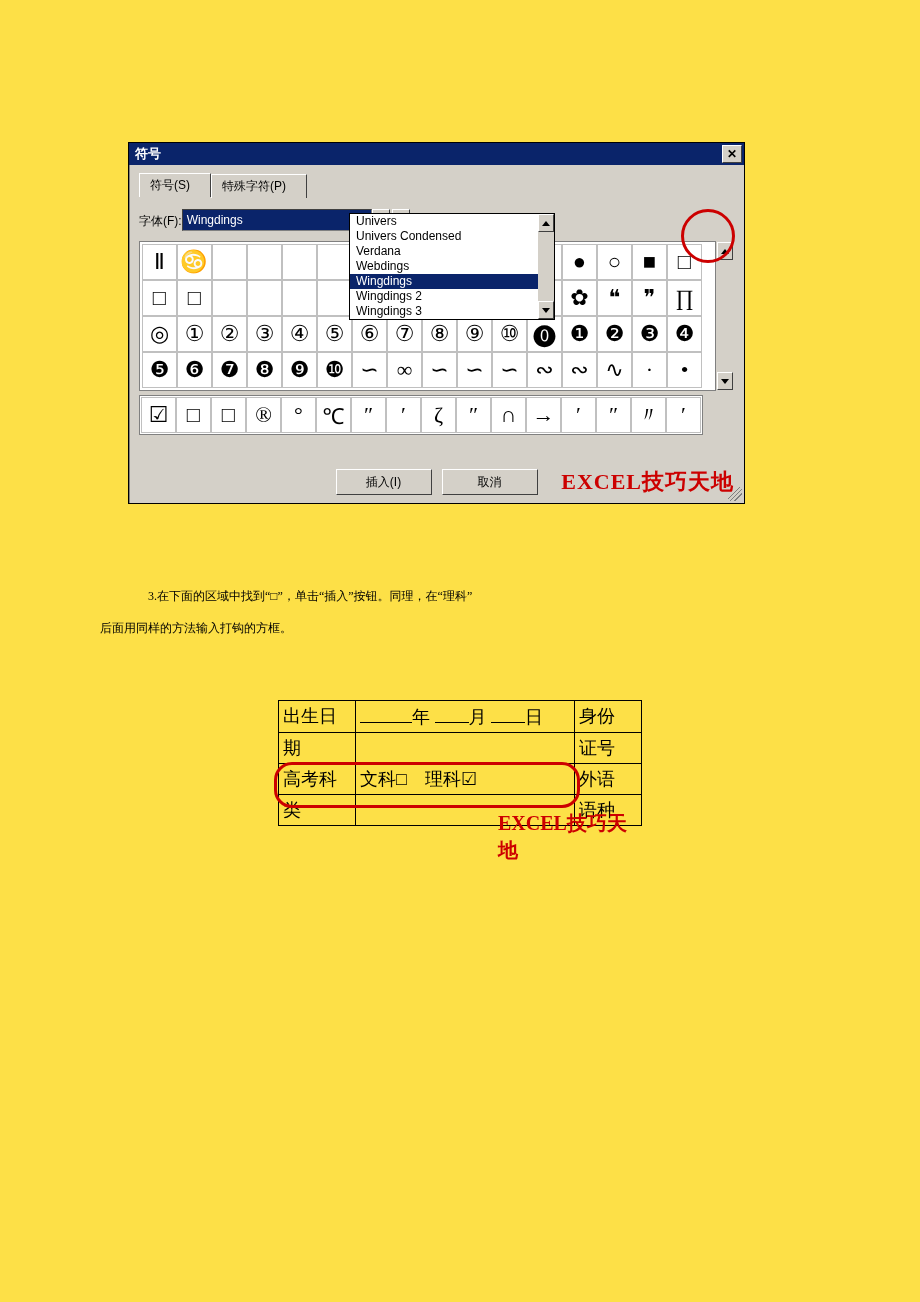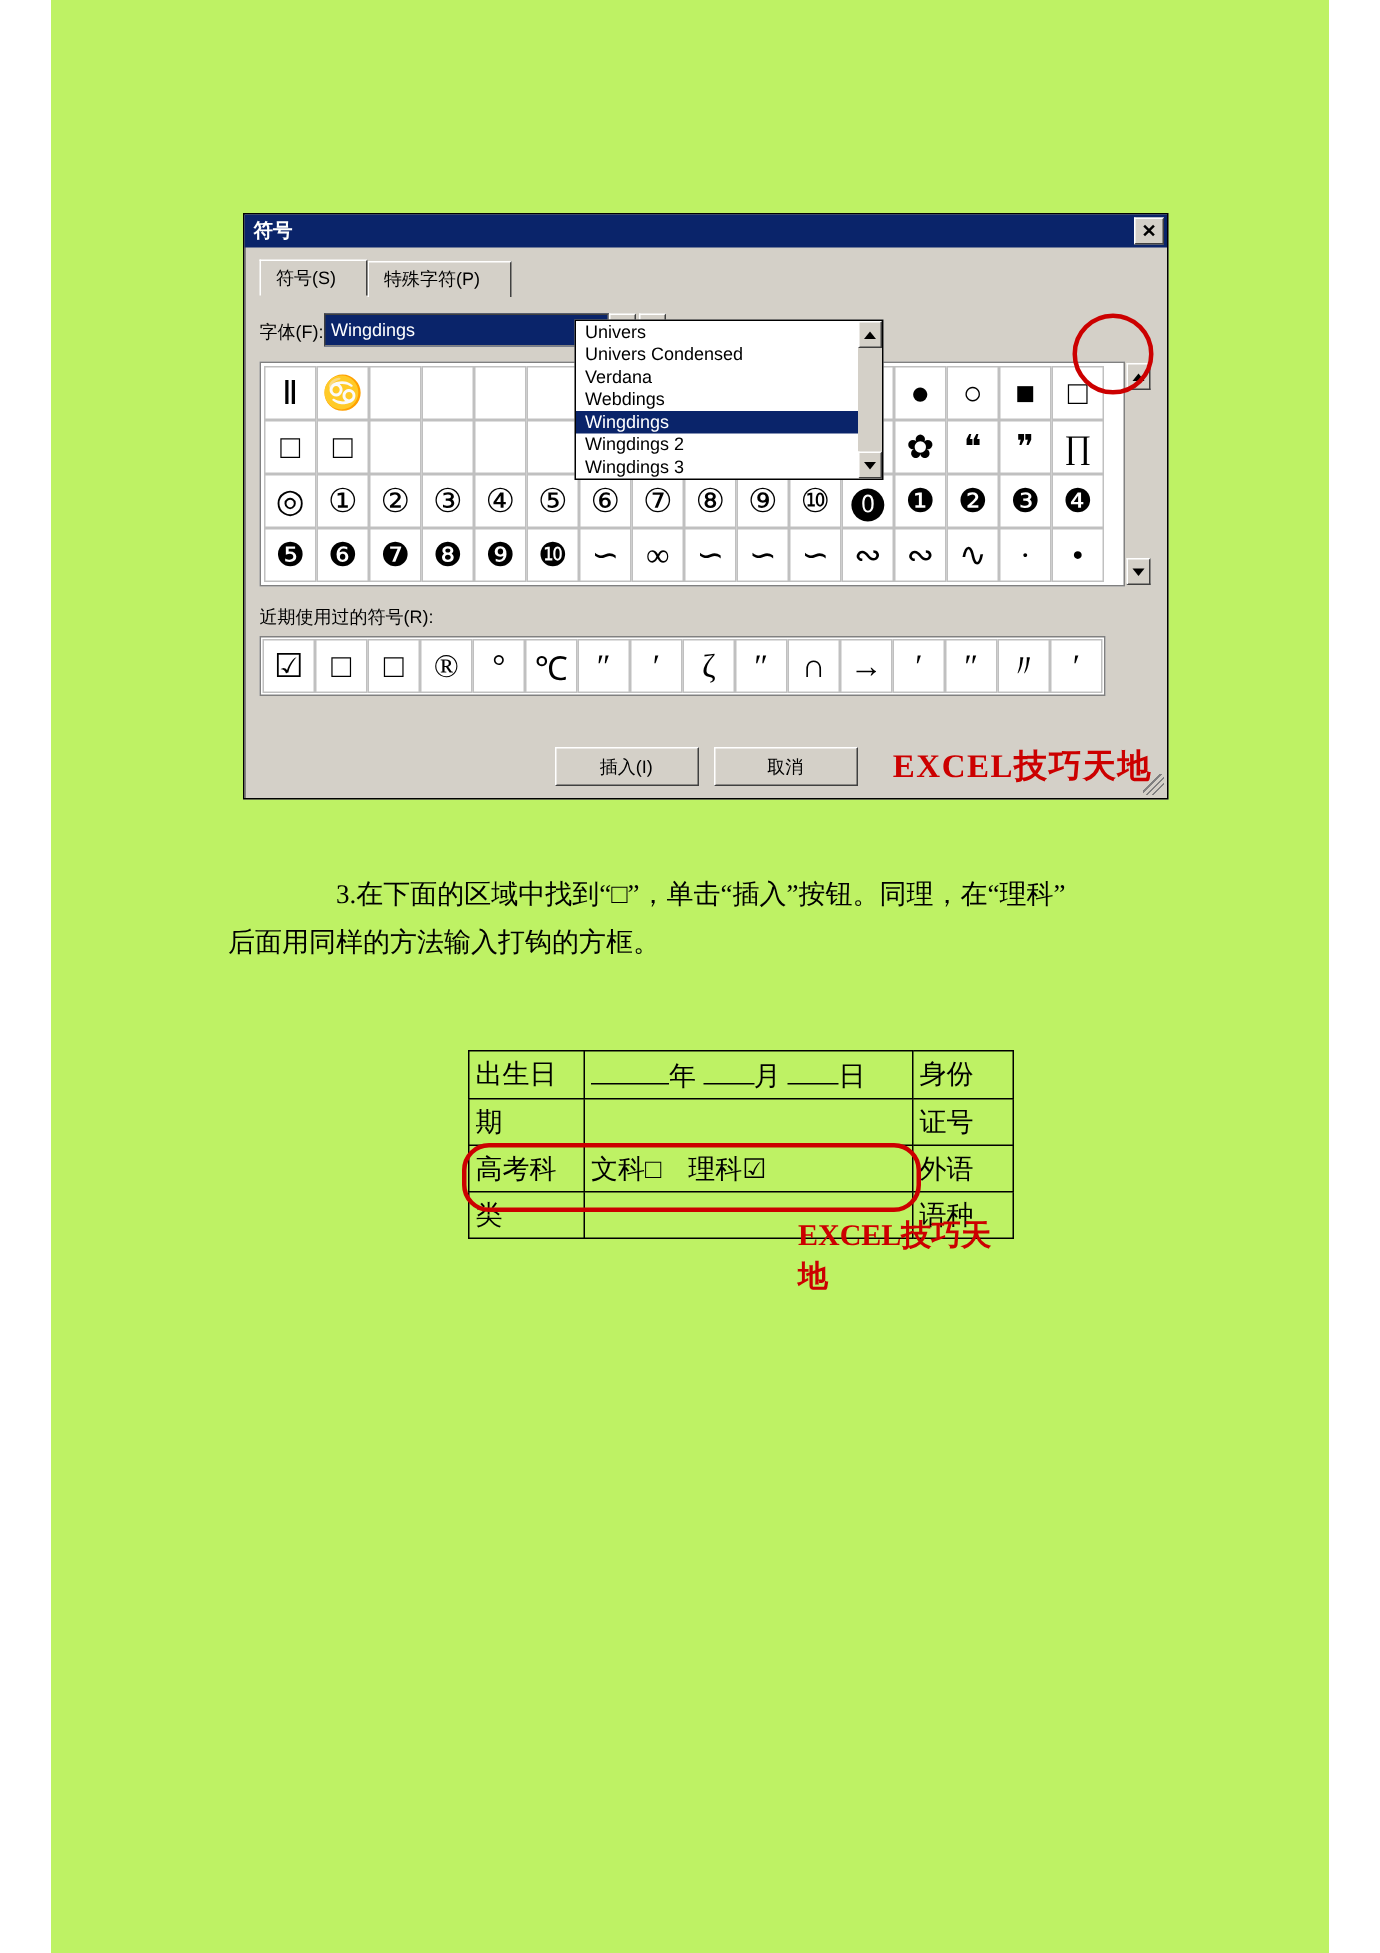--- a/index.html
+++ b/index.html
@@ -3,25 +3,25 @@
 <meta charset="utf-8">
 <style>
   html, body {
     margin: 0;
     padding: 0;
     background: #fff;
     font-family: "SimSun", "Songti SC", serif;
     color: #000;
   }
   .page {
-    width: 852px;
+    width: 920px;
     min-height: 1302px;
     margin: 0 auto;
     position: relative;
-    background: #bef264;
+    background: #fde047;
   }
 
   
   .dialog {
     position: absolute;
     left: 128px;
     top: 142px;
     width: 615px;
     background: #d4d0c8;
     border: 1px solid #000;
@@ -309,24 +309,24 @@
     height: 14px;
     background:
       linear-gradient(135deg, transparent 8px, #808080 8px, #808080 9px, transparent 9px),
       linear-gradient(135deg, transparent 11px, #808080 11px, #808080 12px, transparent 12px),
       linear-gradient(135deg, transparent 14px, #808080 14px, #808080 15px, transparent 15px);
   }
 
   
   .body-text {
     position: absolute;
-    left: 118px;
+    left: 100px;
     top: 580px;
     width: 680px;
-    font-size: 18px;
+    font-size: 12px;
     line-height: 32px;
   }
   .body-text p { margin: 0; }
   .indent { text-indent: 4em; }
   .continuation { text-indent: 0; }
 
   
   .mini-table-wrap {
     position: absolute;
     left: 278px;
@@ -498,21 +498,20 @@
           <div class="opt sel">Wingdings</div>
           <div class="opt">Wingdings 2</div>
           <div class="opt">Wingdings 3</div>
         </div>
       <svg class="cursor" style="left:398px; top:136px;" viewBox="0 0 16 20">
         <path d="M0 0 L0 14 L4 11 L7 17 L9 16 L6 10 L11 10 Z" fill="#fff" stroke="#000" stroke-width="1"></path>
       </svg>
 
       <div class="red-circle" style="left:552px; top:66px;"></div>
 
-      <div class="recent-label">近期使用过的符号(R):</div>
       <div class="recent-grid" id="recent-grid">
           <div class="sym-cell">☑</div>
           <div class="sym-cell">□</div>
           <div class="sym-cell">□</div>
           <div class="sym-cell">®</div>
           <div class="sym-cell">°</div>
           <div class="sym-cell">℃</div>
           <div class="sym-cell">″</div>
           <div class="sym-cell">′</div>
           <div class="sym-cell">ζ</div>

